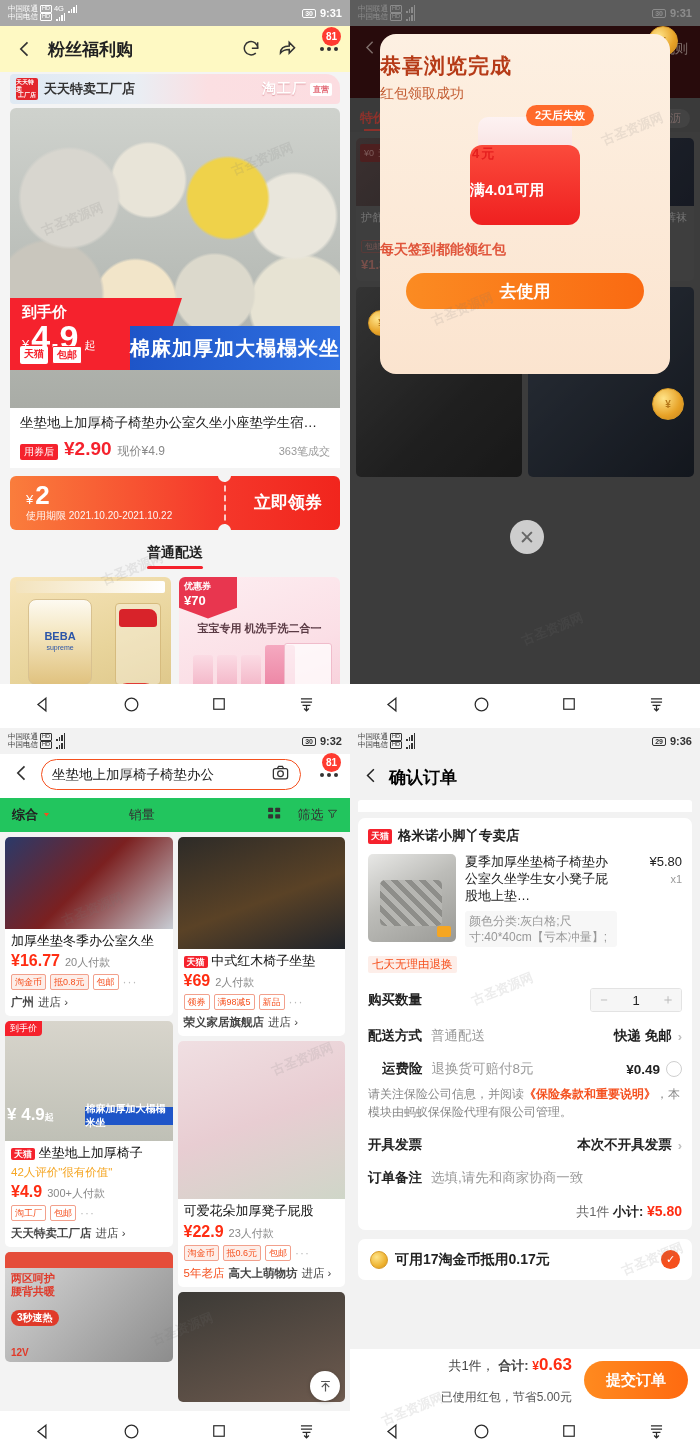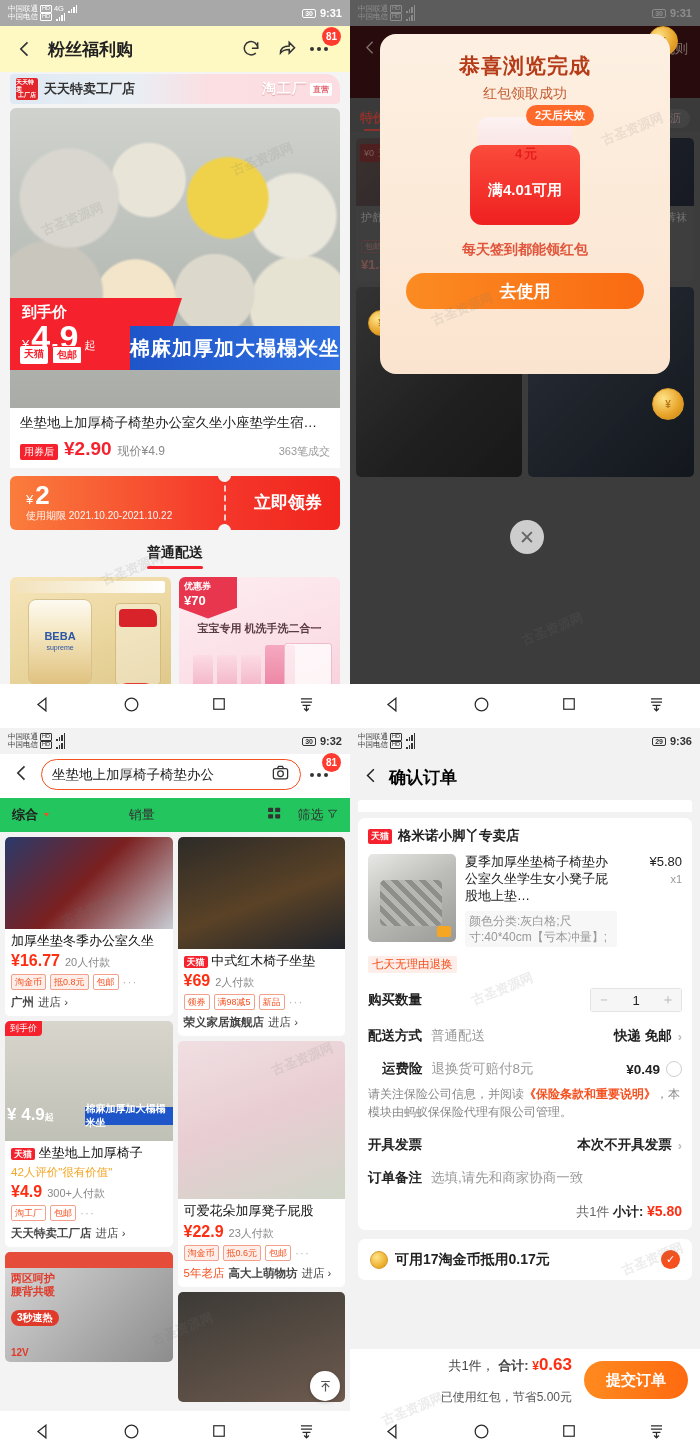--- a/index.html
+++ b/index.html
@@ -32,21 +32,21 @@
   .sig i:nth-child(3){height:6px} .sig i:nth-child(4){height:8px}
   .statusleft { display: flex; align-items: center; gap: 3px; }
   .statusright { display: flex; align-items: center; gap: 4px; font-size: 11px; font-weight: bold; }
   .batt { border: 1px solid currentColor; border-radius: 2px; font-size: 7px; padding: 0 2px; }
 
   
   .navbar { height: 46px; display: flex; align-items: center; padding: 0 12px; gap: 10px; }
   .nav-title { font-size: 17px; font-weight: bold; color: #222; }
   .nav-spacer { flex: 1; }
   .icon-btn { width: 26px; height: 26px; display: flex; align-items: center; justify-content: center; color: #333; }
-  .badge-dots { position: relative; display: flex; align-items: center; justify-content: flex-start; width: 28px; height: 26px; }
+  .badge-dots { position: relative; display: flex; align-items: center; justify-content: flex-end; width: 28px; height: 26px; }
   .dots { display: flex; gap: 3px; }
   .dots i { width: 4px; height: 4px; border-radius: 50%; background: #333; display: block; }
   .red-badge {
     position: absolute; top: -9px; right: -3px; min-width: 19px; height: 19px;
     background: #ff3b30; color: #fff; border-radius: 10px; font-size: 10px;
     display: flex; align-items: center; justify-content: center; font-weight: bold;
   }
 
   
   .p1 { background: #f4f4f4; }
@@ -176,21 +176,21 @@
   .p2-prow { padding: 0 5px 6px; color: #d98f86; font-size: 13px; font-weight: bold; }
   .p2-prow s { color: #999; font-size: 10px; font-weight: normal; margin-left: 3px; }
   .p2-img-big { height: 190px; border-radius: 5px; }
   .p2-img-gloves { background: linear-gradient(135deg,#5e5e5e,#3a3a3a 60%,#2d2d2d); }
   .p2-img-razor { background: linear-gradient(135deg,#4c5666,#232a36); }
 
   .modal-mask { position: absolute; inset: 0; background: rgba(0,0,0,.45); }
   .modal {
     position: absolute; left: 30px; top: 34px; width: 290px; height: 340px;
     background: linear-gradient(180deg,#fdf0e2,#fbe4cf);
-    border-radius: 16px; text-align: center; padding-top: 18px;
+    border-radius: 16px; text-align: left; padding-top: 18px;
   }
   .md-t1 { font-size: 21px; font-weight: bold; color: #b63b18; letter-spacing: 1px; }
   .md-t2 { font-size: 14px; color: #c35d33; margin-top: 5px; }
   .md-pack { position: relative; width: 110px; height: 108px; margin: 14px auto 0; }
   .md-pack .top { position: absolute; left: 8px; right: 8px; top: 0; height: 46px; background: linear-gradient(180deg,#fdf2f2,#f7dede); border-radius: 10px 10px 0 0; }
   .md-pack .body { position: absolute; left: 0; right: 0; top: 28px; bottom: 0; background: linear-gradient(180deg,#fb4b3c,#ef2020); border-radius: 12px; }
   .md-amt { position: absolute; left: 0; right: 0; top: 14px; color: #e51f1f; font-size: 30px; font-weight: bold; z-index: 3; }
   .md-amt span { font-size: 13px; margin-left: 2px; }
   .md-cond { position: absolute; left: 0; right: 0; top: 64px; color: #fff; font-size: 15px; font-weight: bold; z-index: 3; }
   .md-exp {

